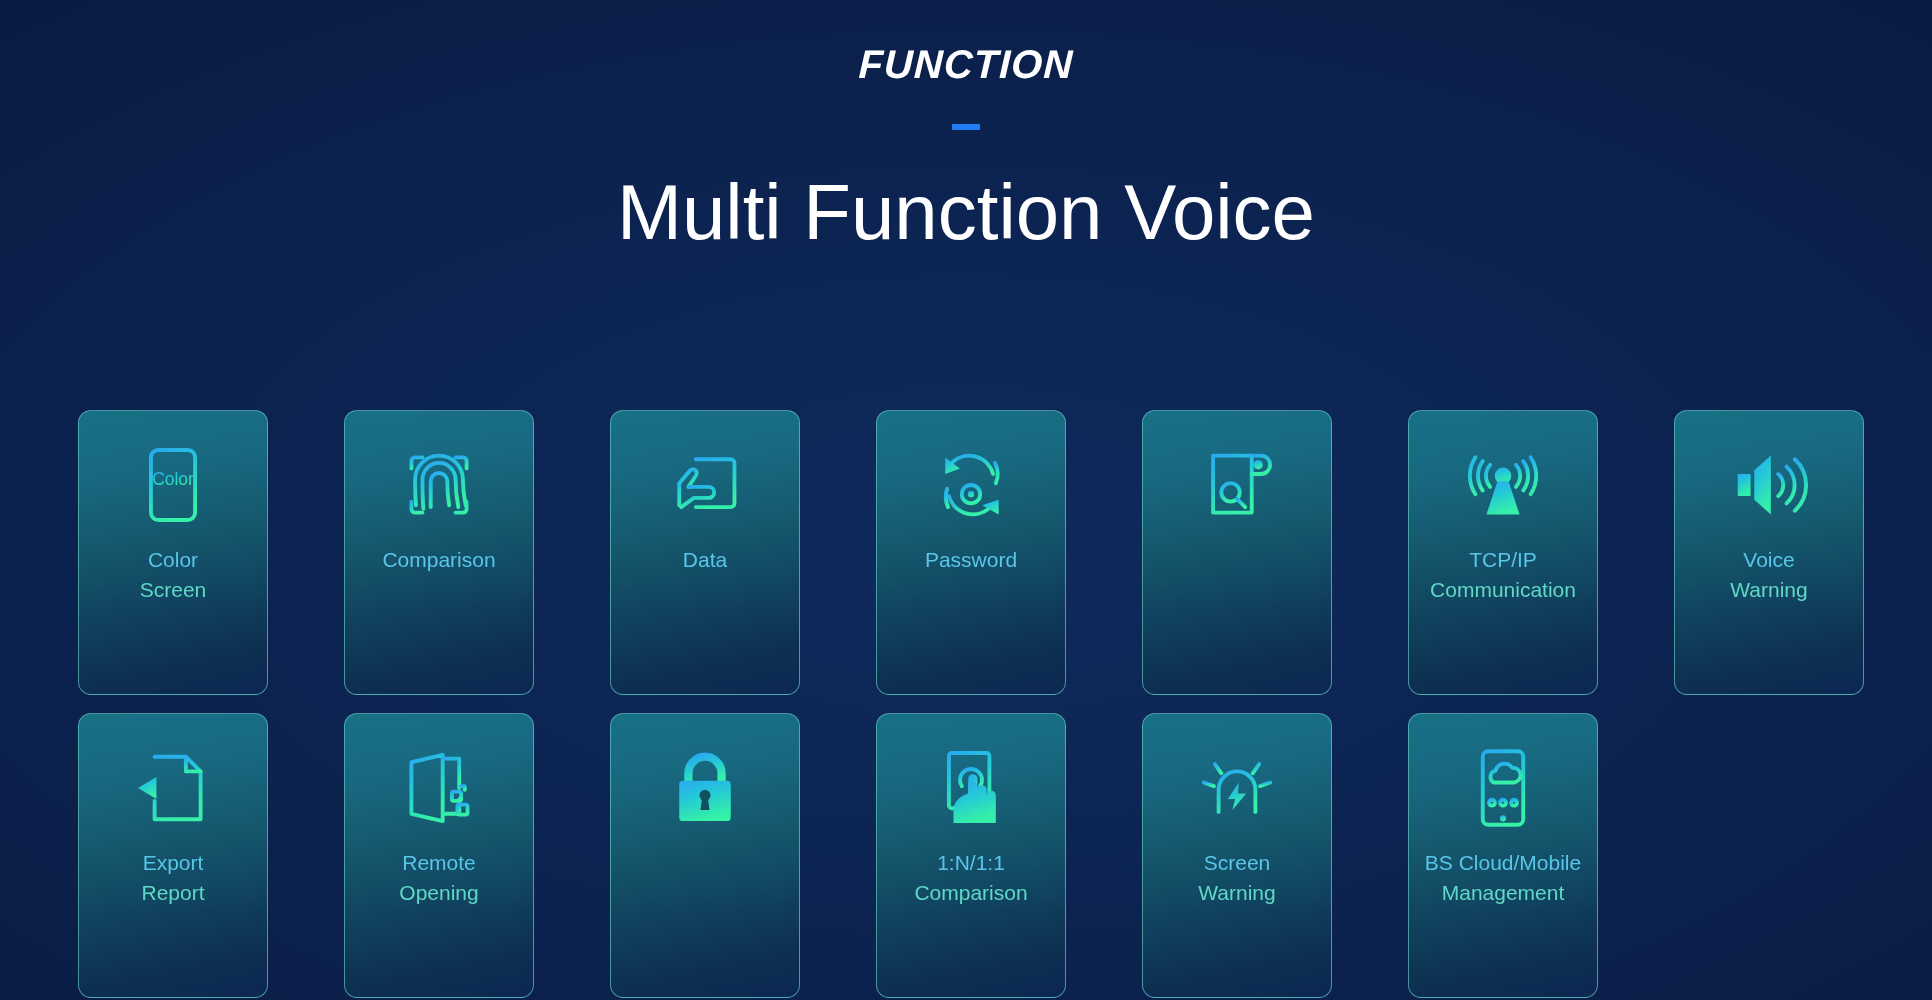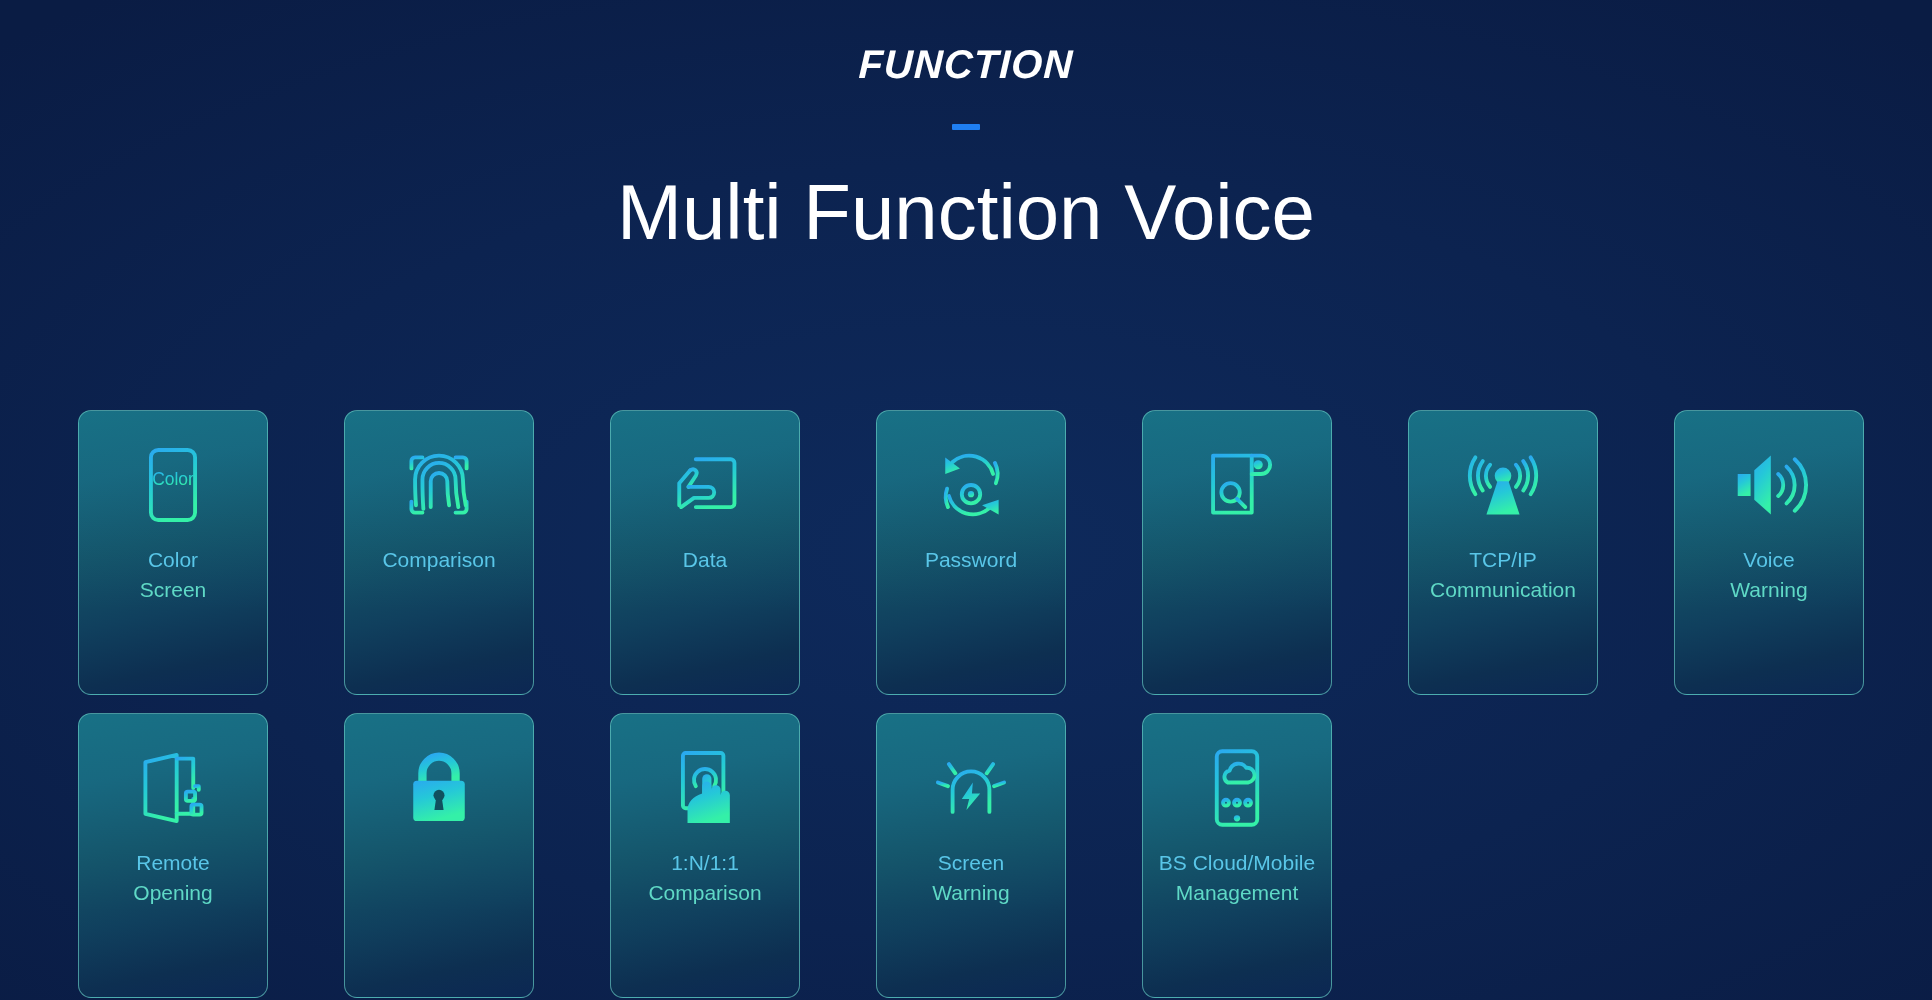--- a/index.html
+++ b/index.html
@@ -208,20 +208,38 @@
       <path d="M16 38h14v24H16z" fill="url(#g1)"></path>
       <path d="M34 34L52 18v64L34 66z" fill="url(#g1)"></path>
       <path d="M60 38a16 16 0 0 1 0 24" stroke="url(#g1)" fill="none" stroke-width="4.2" stroke-linecap="round" stroke-linejoin="round"></path>
       <path d="M69 30a27 27 0 0 1 0 40" stroke="url(#g1)" fill="none" stroke-width="4.2" stroke-linecap="round" stroke-linejoin="round"></path>
       <path d="M78 22a38 38 0 0 1 0 56" stroke="url(#g1)" fill="none" stroke-width="4.2" stroke-linecap="round" stroke-linejoin="round"></path>
     </svg>
         </div>
         <div class="label">
           <span class="l1">Voice</span>
           <span class="l2">Warning</span>
+        </div>
+      </div>
+      <div class="card">
+        <div class="icon">
+    <svg viewBox="0 0 100 100">
+      <path d="M30 16h34l16 16v52H30V64" stroke="url(#g1)" fill="none" stroke-width="4.2" stroke-linecap="round" stroke-linejoin="round"></path>
+      <path d="M30 16v20" stroke="url(#g1)" fill="none" stroke-width="4.2" stroke-linecap="round" stroke-linejoin="round"></path>
+      <path d="M64 16v16h16" stroke="url(#g1)" fill="none" stroke-width="4.2" stroke-linecap="round" stroke-linejoin="round"></path>
+      <line x1="40" y1="26" x2="56" y2="26" stroke="url(#g1)" fill="none" stroke-width="4.2" stroke-linecap="round" stroke-linejoin="round"></line>
+      <line x1="44" y1="48" x2="70" y2="48" stroke="url(#g1)" fill="none" stroke-width="4.2" stroke-linecap="round" stroke-linejoin="round"></line>
+      <line x1="44" y1="60" x2="70" y2="60" stroke="url(#g1)" fill="none" stroke-width="4.2" stroke-linecap="round" stroke-linejoin="round"></line>
+      <line x1="40" y1="72" x2="70" y2="72" stroke="url(#g1)" fill="none" stroke-width="4.2" stroke-linecap="round" stroke-linejoin="round"></line>
+      <polygon points="12,50 32,38 32,62" fill="url(#g1)"></polygon>
+    </svg>
+        </div>
+        <div class="label">
+          <span class="l1">Export</span>
+          <span class="l2">Report</span>
         </div>
       </div>
       <div class="card">
         <div class="icon">
     <svg viewBox="0 0 100 100">
       <path d="M20 22l34-8v72l-34-8z" stroke="url(#g1)" fill="none" stroke-width="4.2" stroke-linecap="round" stroke-linejoin="round"></path>
       <path d="M54 18h18v32" stroke="url(#g1)" fill="none" stroke-width="4.2" stroke-linecap="round" stroke-linejoin="round"></path>
       <path d="M72 62v16H54" stroke="url(#g1)" fill="none" stroke-width="4.2" stroke-linecap="round" stroke-linejoin="round"></path>
       <line x1="45" y1="48" x2="45" y2="56" stroke="url(#g1)" fill="none" stroke-width="4.2" stroke-linecap="round" stroke-linejoin="round"></line>
       <rect x="64" y="54" width="10" height="10" rx="2" stroke="url(#g1)" fill="none" stroke-width="4.2" stroke-linecap="round" stroke-linejoin="round"></rect>

